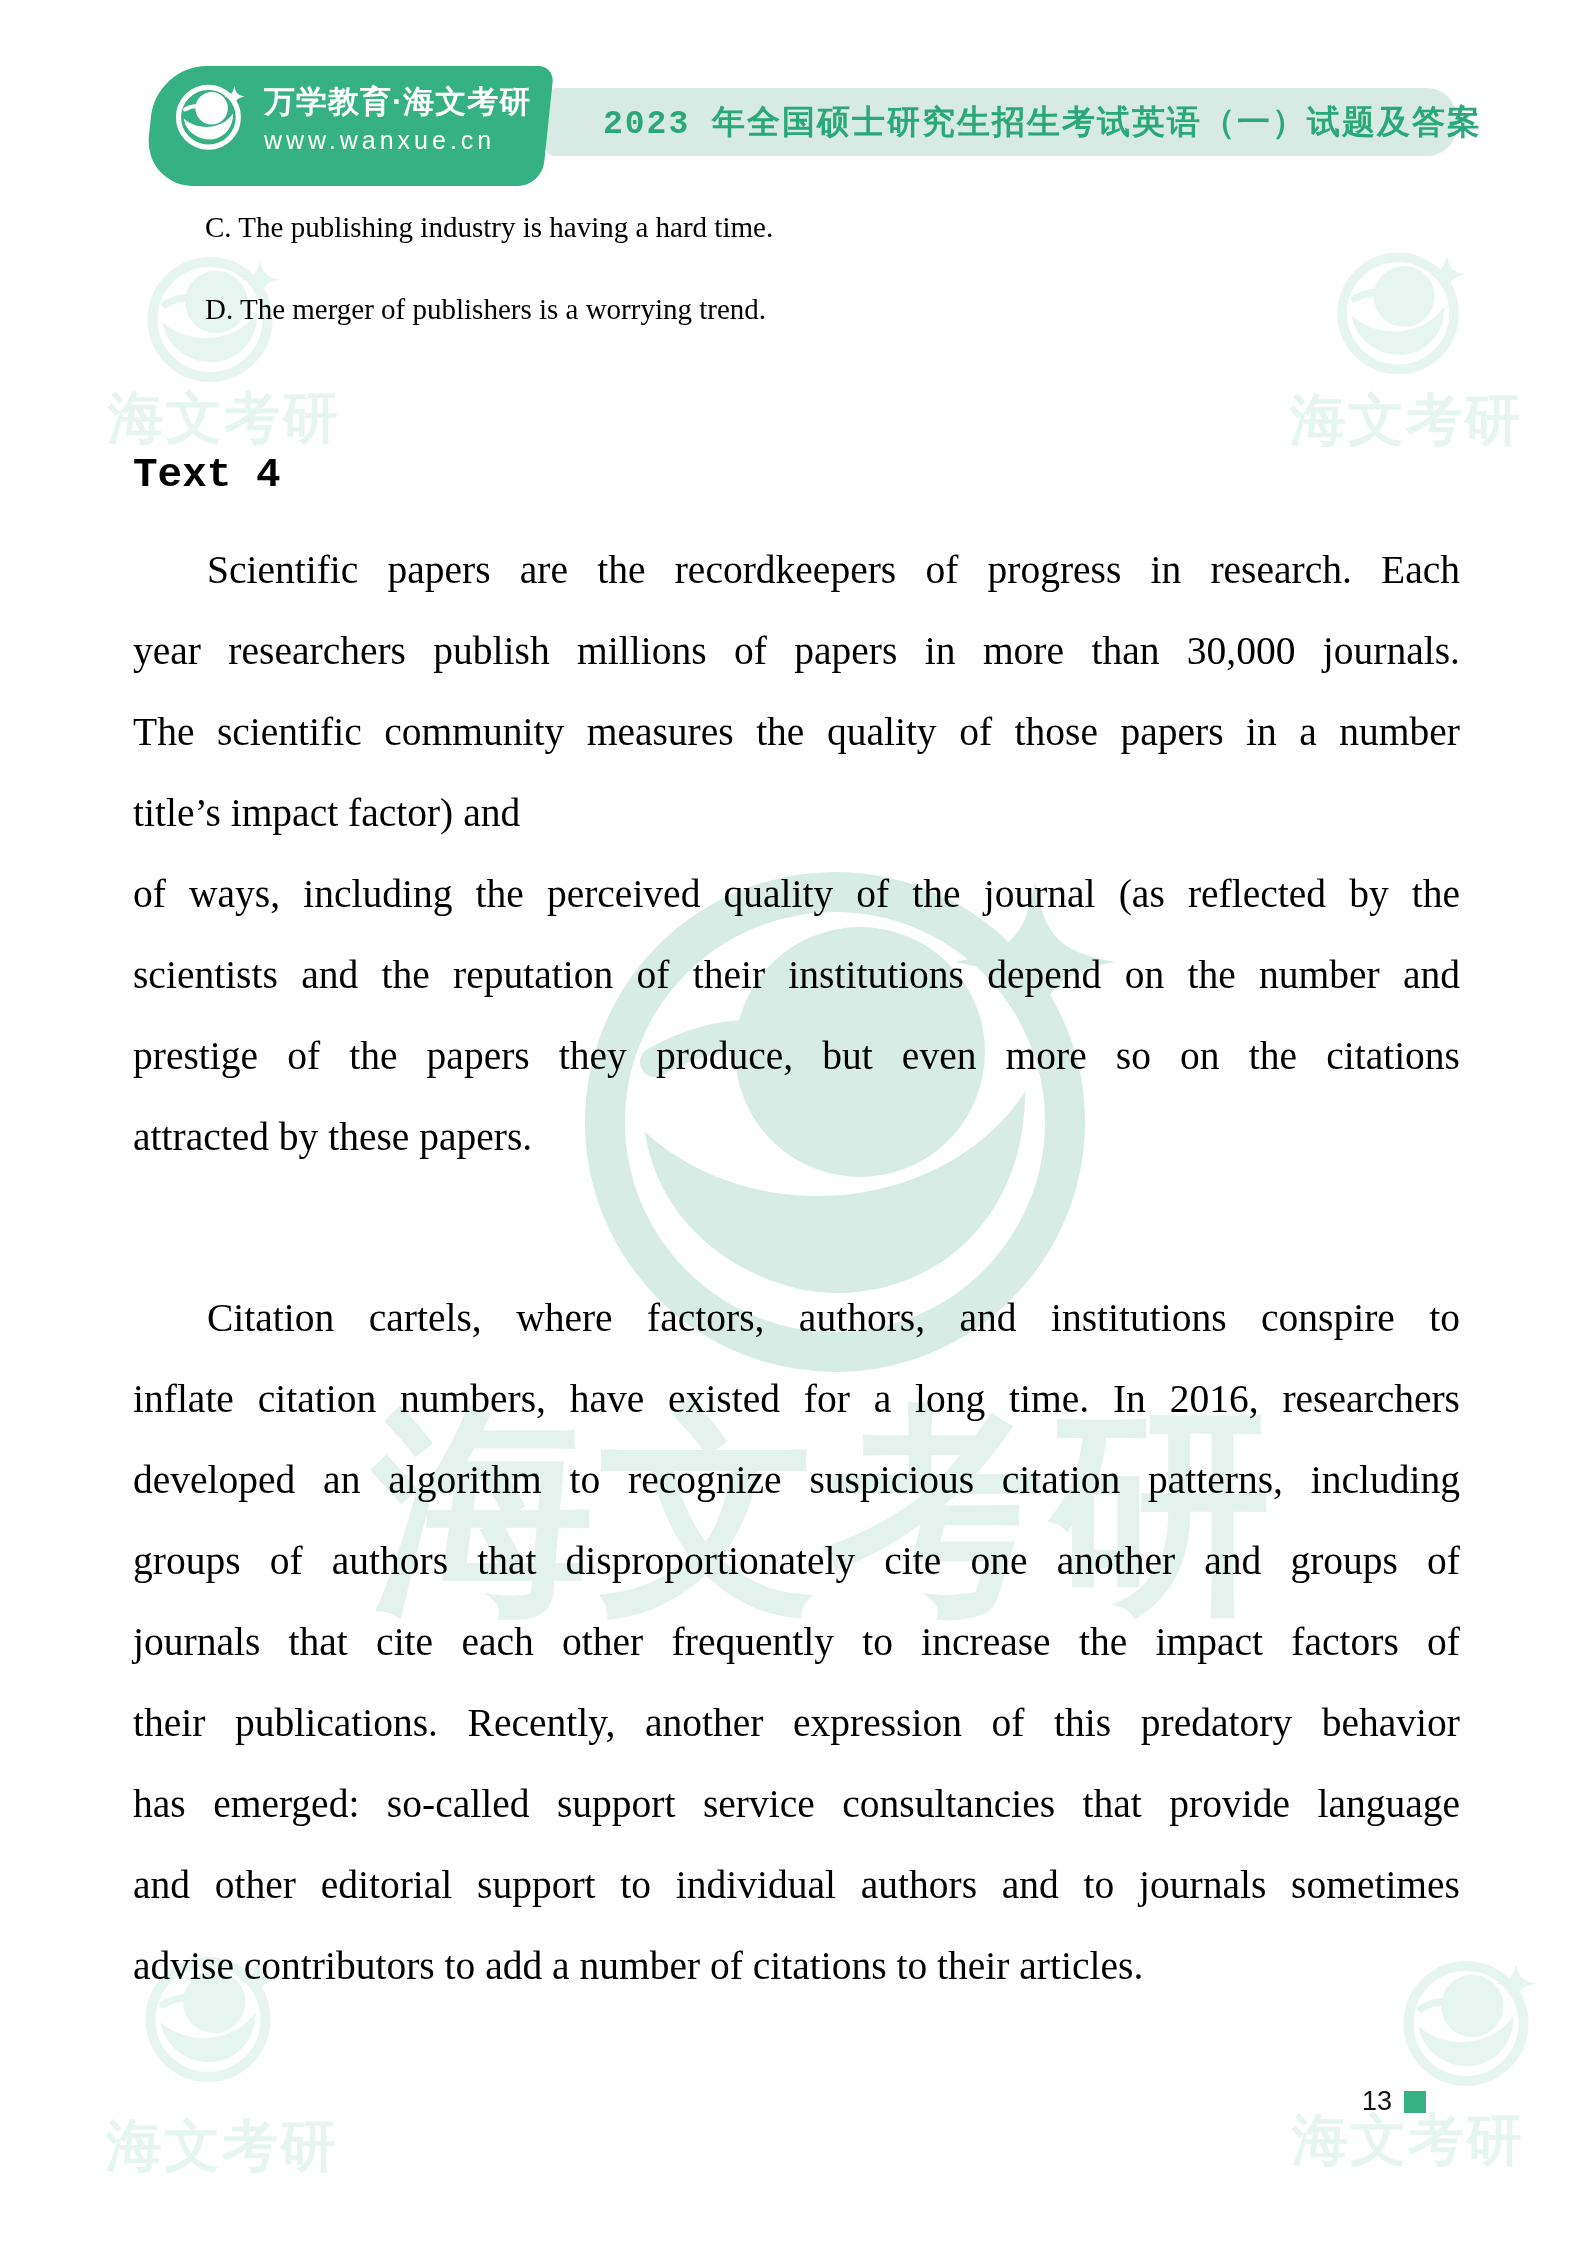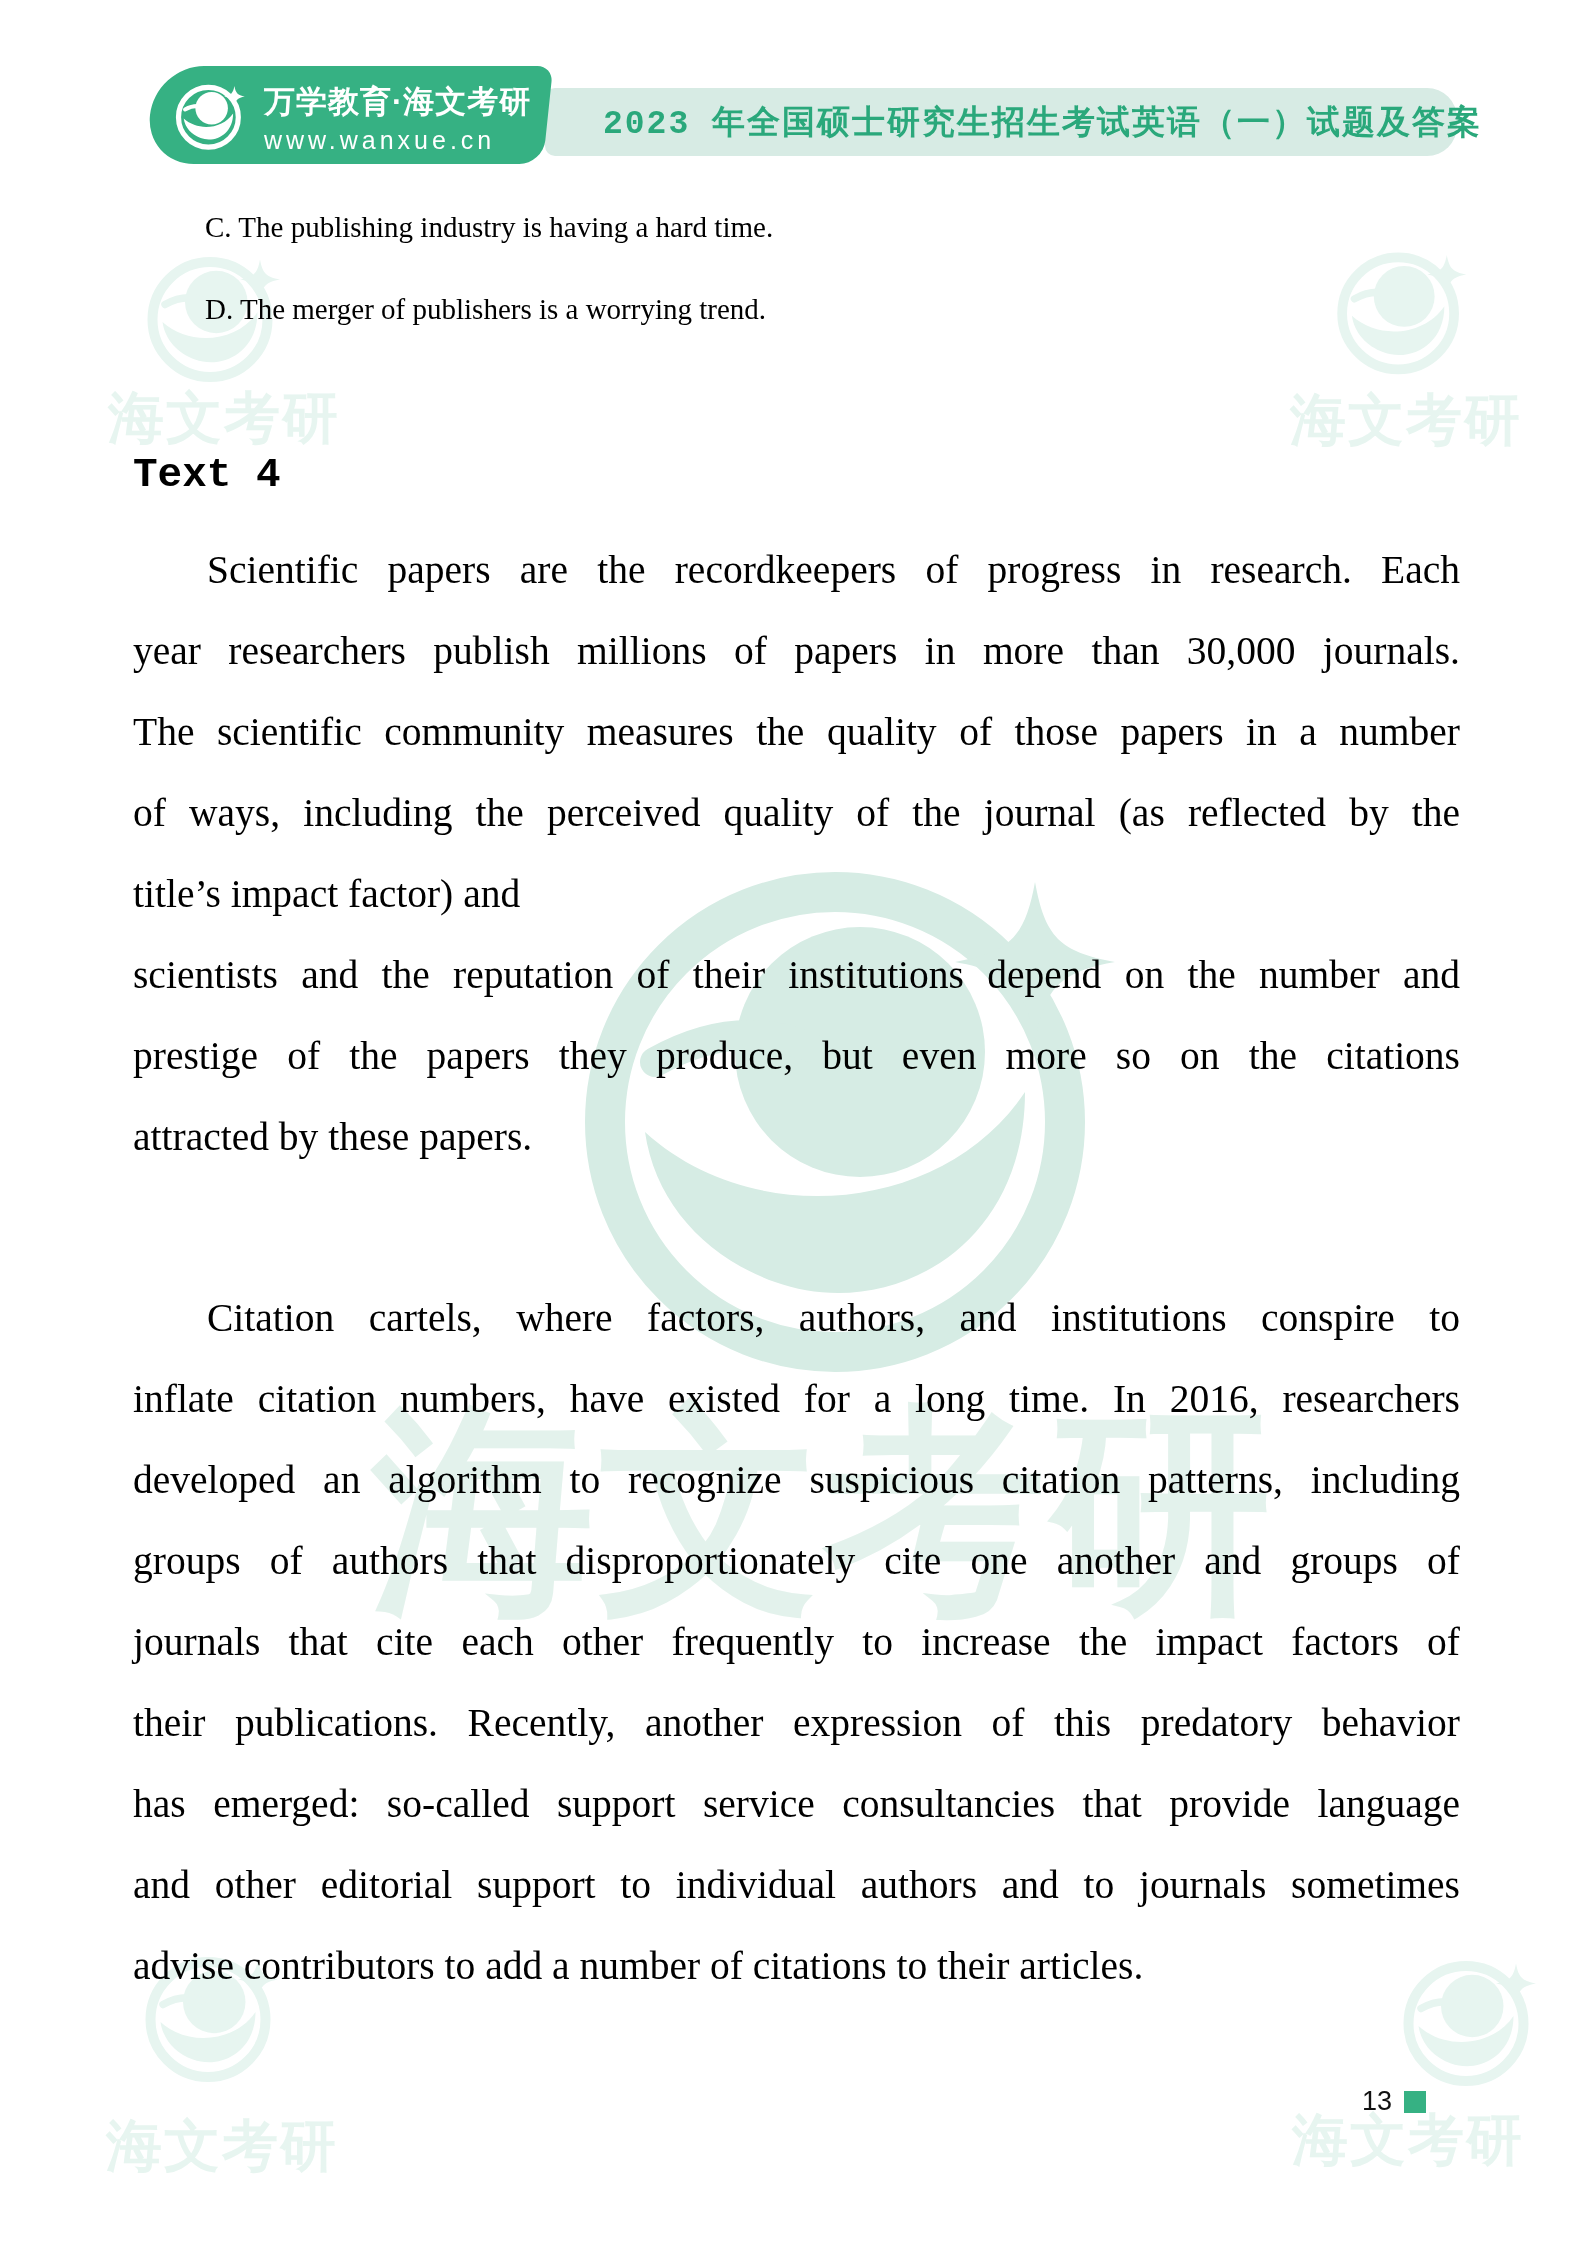--- a/index.html
+++ b/index.html
@@ -1,20 +1,20 @@
 <!DOCTYPE html>
 <html style="--accent: #36b183; --banner_bg: #d7ebe4; --banner_text: #2aa87b; --wm: #e7f5f0; --wm_center: #d6ece4; --wm_center_text: #e3f2ec; --page_bg: #ffffff;"><head>
 <meta charset="utf-8">
 <style>
   html,body{margin:0;padding:0;background:#fff;}
   .page{position:relative;width:1587px;height:2245px;background:var(--page_bg,#fff);
         overflow:hidden;font-family:"Liberation Serif",serif;color:#000;}
 
   
-  .badge{position:absolute;left:150px;top:66px;width:398px;height:98px;z-index:3;}
+  .badge{position:absolute;left:150px;top:66px;width:398px;height:120px;z-index:3;}
   .badge-bg{position:absolute;inset:0;background:var(--accent,#36b183);
             border-radius:50px 16px 24px 50px;transform:skewX(-6deg);}
   .badge-logo{position:absolute;left:22px;top:11px;width:78px;height:78px;color:#fff;}
   .badge-txt{position:absolute;left:114px;top:15px;color:#fff;
              font-family:"Liberation Sans",sans-serif;white-space:nowrap;}
   .brand-name{font-size:31px;font-weight:700;letter-spacing:1px;}
   .brand-url{font-size:25px;letter-spacing:4px;margin-top:3px;}
   .banner{position:absolute;left:545px;top:88px;width:912px;height:68px;z-index:2;
           background:var(--banner_bg,#d7ebe4);border-radius:10px 30px 30px 10px;
           display:flex;align-items:center;box-sizing:border-box;padding-left:58px;
@@ -111,22 +111,22 @@
   <div class="content">
     <div class="opt-block">
       <div class="opt">C. The publishing industry is having a hard time.</div>
       <div class="opt">D. The merger of publishers is a worrying trend.</div>
     </div>
     <h2 class="section-title">Text 4</h2>
     <div class="para p1">
         <div class="line just ind">Scientific papers are the recordkeepers of progress in research. Each</div>
         <div class="line just">year researchers publish millions of papers in more than 30,000 journals.</div>
         <div class="line just">The scientific community measures the quality of those papers in a number</div>
+        <div class="line">title’s impact factor) and</div>
         <div class="line just">of ways, including the perceived quality of the journal (as reflected by the</div>
-        <div class="line">title’s impact factor) and</div>
         <div class="line just">scientists and the reputation of their institutions depend on the number and</div>
         <div class="line just">prestige of the papers they produce, but even more so on the citations</div>
         <div class="line">attracted by these papers.</div>
       </div>
     <div class="para p2">
         <div class="line just ind">Citation cartels, where factors, authors, and institutions conspire to</div>
         <div class="line just">inflate citation numbers, have existed for a long time. In 2016, researchers</div>
         <div class="line just">developed an algorithm to recognize suspicious citation patterns, including</div>
         <div class="line just">groups of authors that disproportionately cite one another and groups of</div>
         <div class="line just">journals that cite each other frequently to increase the impact factors of</div>

